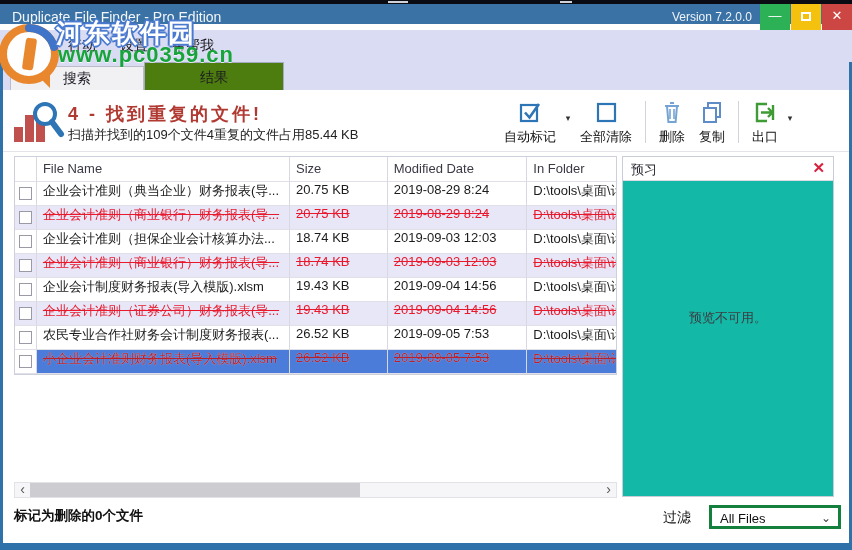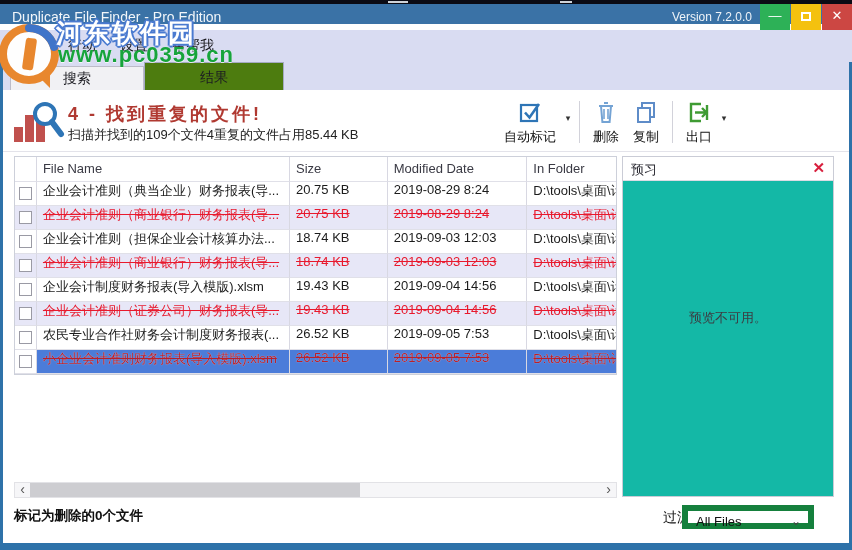--- a/index.html
+++ b/index.html
@@ -74,21 +74,21 @@
   .status-text { position:absolute; left:14px; top:507px; font-size:13.5px; font-weight:bold; color:#111; }
   
   .preview { position:absolute; left:622px; top:156px; width:212px; height:341px; border:1px solid #caccd6; background:#14b8a6; }
   .preview .phead { height:24px; background:#fff; border-bottom:1px solid #dcdce4; position:relative; }
   .preview .ptitle { position:absolute; left:8px; top:4px; font-size:13px; color:#2b2b33; }
   .preview .pclose { position:absolute; right:8px; top:2px; font-size:15px; font-weight:bold; color:#d81f3d; }
   .preview .pbody { position:relative; height:315px; }
   .preview .pmsg { position:absolute; left:0; right:0; top:128px; text-align:center; font-size:13px; color:#3c3c42; }
   
   .filter-label { position:absolute; left:663px; top:509px; font-size:14px; color:#111; }
-  .combo { position:absolute; left:682px; top:505px; width:132px; height:24px; border:6px solid #15803d; background:#fff;padding-left:19px; }
+  .combo { position:absolute; left:709px; top:505px; width:132px; height:24px; border:3px solid #15803d; background:#fff;padding-left:19px; }
   .combo .cval { position:absolute; left:8px; top:3px; font-size:13px; color:#111; }
   .combo .cchev { position:absolute; right:7px; top:3px; font-size:12px; color:#444; }
   
   .watermark { position:absolute; left:0; top:14px; width:300px; height:80px; z-index:40; pointer-events:none; }
   .wm-logo { position:absolute; left:0; top:4px; width:62px; height:72px; }
   .wm-name { position:absolute; left:56px; top:2px; font-size:26px; font-weight:bold; color:#fff;
              text-shadow:-2px 0 #4a7ad0, 2px 0 #4a7ad0, 0 -2px #4a7ad0, 0 2px #4a7ad0, -1px -1px #4a7ad0, 1px 1px #4a7ad0, -1px 1px #4a7ad0, 1px -1px #4a7ad0;
              letter-spacing:2px; white-space:nowrap; }
   .wm-url { position:absolute; left:58px; top:28px; font-size:22px; font-weight:bold; color:#17a43b;
             text-shadow:0 1px 0 rgba(255,255,255,.7); letter-spacing:1px; white-space:nowrap; }
@@ -140,20 +140,28 @@
     <div class="tbtn">
       <span class="ticon">
         <svg width="24" height="24" viewBox="0 0 24 24">
             <rect x="3" y="5" width="16" height="16" fill="none" stroke="#2e75b6" stroke-width="2.2"></rect>
             <path d="M7 12.5l4.5 5L21 4" fill="none" stroke="#2e75b6" stroke-width="2.6"></path>
           </svg>
       </span>
       <span class="tlabel">自动标记</span>
     </div>
     <div class="tb-caret">▾</div>
+    <div class="tbtn">
+      <span class="ticon">
+        <svg width="24" height="24" viewBox="0 0 24 24">
+            <rect x="4" y="4" width="17" height="17" fill="none" stroke="#2e75b6" stroke-width="2.2"></rect>
+          </svg>
+      </span>
+      <span class="tlabel">全部清除</span>
+    </div>
     <div class="tb-sep"></div>
     <div class="tbtn">
       <span class="ticon">
         <svg width="24" height="24" viewBox="0 0 24 24">
             <path d="M5 6h14M10 3h4M7 6l1.4 16h7.2L17 6" fill="none" stroke="#74a3d4" stroke-width="2"></path>
             <path d="M10 9v10M14 9v10" stroke="#74a3d4" stroke-width="1.6"></path>
           </svg>
       </span>
       <span class="tlabel">删除</span>
     </div>

